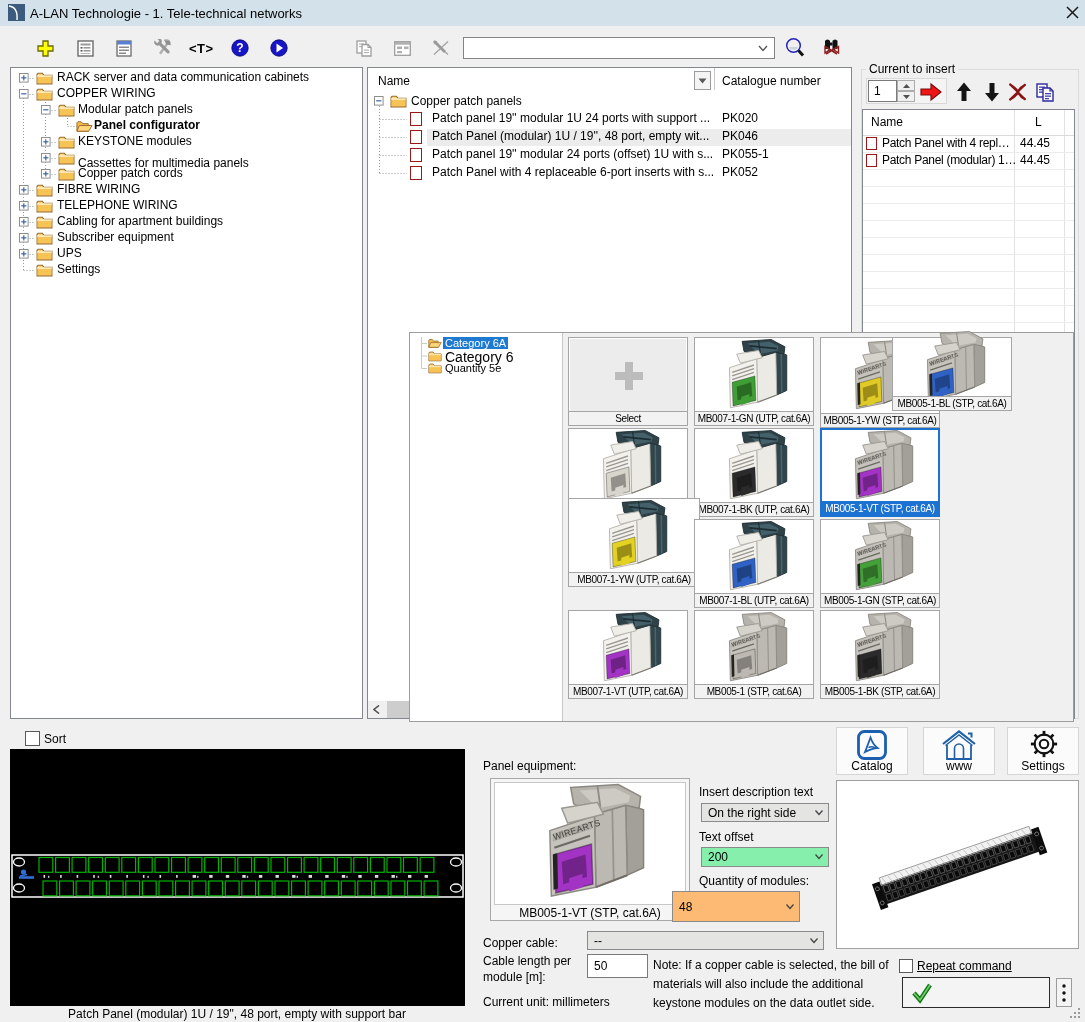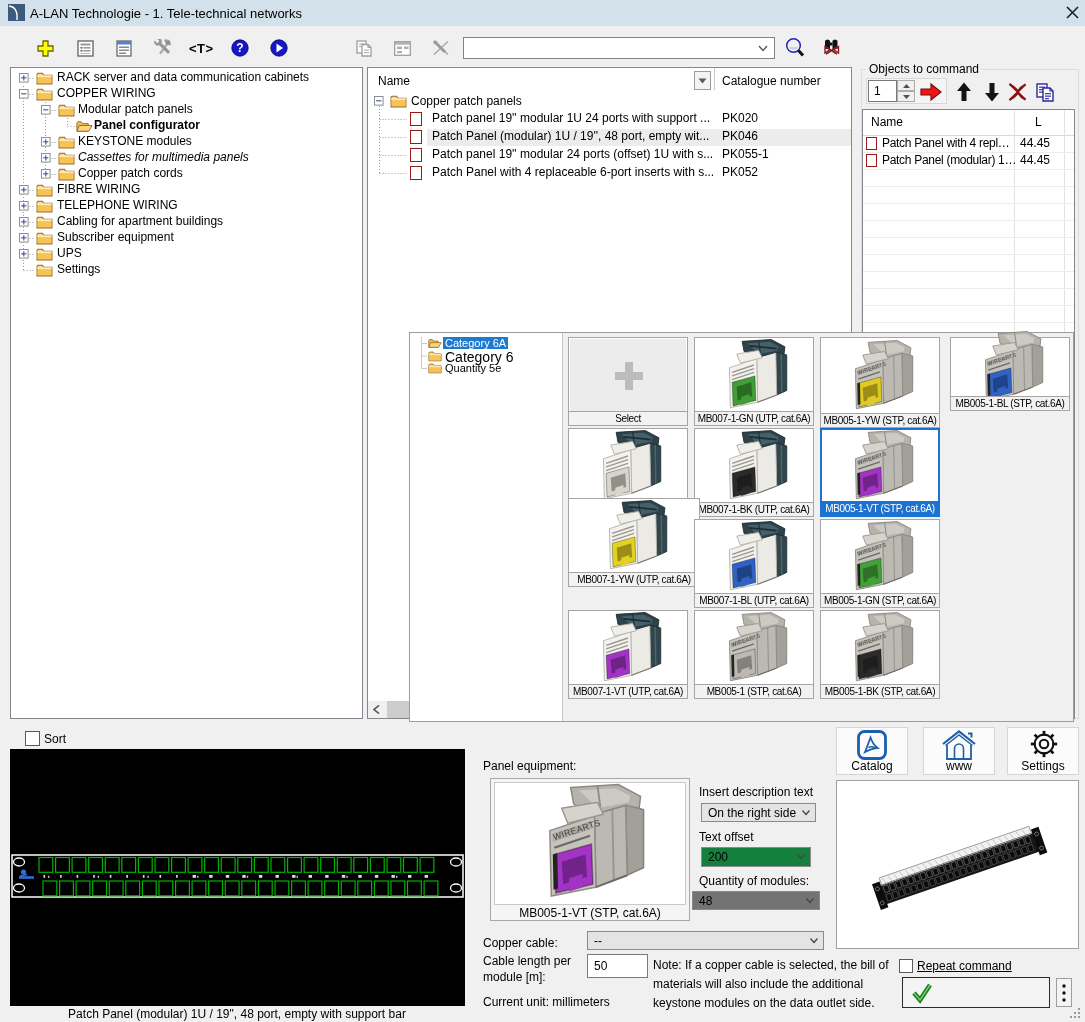--- a/index.html
+++ b/index.html
@@ -246,21 +246,21 @@
 <svg class="abs" style="left:41px;top:153px" width="10" height="10">
     <rect x="0.5" y="0.5" width="8.6" height="8.6" fill="#fff" stroke="#8f8f8f"></rect>
     <line x1="2.2" y1="4.8" x2="7.4" y2="4.8" stroke="#3b66a0" stroke-width="1.2"></line>
 <line x1="4.8" y1="2.2" x2="4.8" y2="7.4" stroke="#3b66a0" stroke-width="1.2"></line>
 </svg>
 
 <svg class="abs" style="left:58px;top:151px" width="17" height="14">
     <use href="#foldc"></use>
   </svg>
 
-<div class="lbl" style="left:78px;top:150px;font-style:italic;">Cassettes for multimedia panels</div>
+<div class="lbl" style="left:78px;top:156px;">Cassettes for multimedia panels</div>
 
 <svg class="abs" style="left:41px;top:169px" width="10" height="10">
     <rect x="0.5" y="0.5" width="8.6" height="8.6" fill="#fff" stroke="#8f8f8f"></rect>
     <line x1="2.2" y1="4.8" x2="7.4" y2="4.8" stroke="#3b66a0" stroke-width="1.2"></line>
 <line x1="4.8" y1="2.2" x2="4.8" y2="7.4" stroke="#3b66a0" stroke-width="1.2"></line>
 </svg>
 
 <svg class="abs" style="left:58px;top:167px" width="17" height="14">
     <use href="#foldc"></use>
   </svg>
@@ -395,21 +395,21 @@
 
 <div class="abs" style="left:368px;top:701px;width:483px;height:17px;background:#f0f0f0;"></div>
 <div class="abs" style="left:368px;top:701px;width:17px;height:17px;background:#f0f0f0;"></div>
 <svg class="abs" style="left:373px;top:705px" width="7" height="9">
     <path d="M6,0.5 L1,4.5 L6,8.5" fill="none" stroke="#505050" stroke-width="1.6"></path>
   </svg>
 <div class="abs" style="left:387px;top:701px;width:55px;height:17px;background:#cdcdcd;"></div>
 
 <div class="abs" style="left:861px;top:69px;width:218px;height:650px;border:1px solid #dcdcdc;"></div>
 
-<div class="lbl" style="left:866px;top:62px;background:#f0f0f0;padding:0 3px;">Objects to command</div>
+<div class="lbl" style="left:866px;top:62px;background:#f0f0f0;padding:0 3px;">Current to insert</div>
 
 <div class="abs" style="left:866px;top:78px;width:81px;height:26px;border:1px solid #d8d8d8;background:#f4f4f4;"></div>
 
 <div class="abs" style="left:868px;top:80px;width:29px;height:22px;background:#fff;border:1px solid #7a7a7a;"></div>
 
 <div class="lbl" style="left:874px;top:84px;">1</div>
 
 <div class="abs" style="left:897px;top:80px;width:18px;height:11px;background:#f0f0f0;border:1px solid #adadad;"></div>
 <div class="abs" style="left:897px;top:91px;width:18px;height:11px;background:#f0f0f0;border:1px solid #adadad;"></div>
 <svg class="abs" style="left:903px;top:84px" width="7" height="4">
@@ -543,21 +543,21 @@
 <div class="cap" style="">MB007-1-GN (UTP, cat.6A)</div>
   </div>
 
 <div class="tile" style="left:820px;top:337px;width:120px;height:91px;">
 <svg class="ks" style="--c:#e0ca25;margin-top:-7px" width="100" height="73" viewBox="0 0 110 80">
       <use href="#ks-stp"></use>
     </svg>
 <div class="cap" style="">MB005-1-YW (STP, cat.6A)</div>
   </div>
 
-<div class="tile" style="left:950px;top:337px;width:120px;height:74px;">
+<div class="tile" style="left:892px;top:337px;width:120px;height:74px;">
 <svg class="ks" style="--c:#2f62c4;margin-top:-7px" width="100" height="73" viewBox="0 0 110 80">
       <use href="#ks-stp"></use>
     </svg>
 <div class="cap" style="">MB005-1-BL (STP, cat.6A)</div>
   </div>
 
 <div class="tile" style="left:568px;top:428px;width:120px;height:89px;">
 <svg class="ks" style="--c:#d8d5cd;margin-top:-7px" width="100" height="73" viewBox="0 0 110 80">
       <use href="#ks-utp"></use>
     </svg>
@@ -722,37 +722,37 @@
 
 <div class="abs" style="left:490px;top:778px;width:200px;height:143px;background:#f5f5f5;border:1px solid #a8a8a8;"></div>
 <div class="abs" style="left:494px;top:782px;width:192px;height:123px;background:#fff;border:1px solid #c8c8c8;"></div>
 <svg class="abs" style="left:508px;top:783px;--c:#a233c4" width="164" height="119" viewBox="0 0 110 80">
     <use href="#ks-stp"></use>
   </svg>
 <div class="lbl" style="left:590px;top:906px;transform:translateX(-50%);">MB005-1-VT (STP, cat.6A)</div>
 
 <div class="lbl" style="left:699px;top:785px;">Insert description text</div>
 
-<div class="combo" style="left:701px;top:803px;width:115px;height:19px;background:#e4e4e2;">On the right side<span class="chev">
+<div class="combo" style="left:701px;top:803px;width:128px;height:19px;background:#e4e4e2;">On the right side<span class="chev">
       <svg width="8" height="8">
         <path d="M0.5,1.5 L4,5.5 L7.5,1.5" fill="none" stroke="#444" stroke-width="1.3"></path>
       </svg>
     </span></div>
 
 <div class="lbl" style="left:699px;top:830px;">Text offset</div>
 
-<div class="combo" style="left:701px;top:847px;width:110px;height:20px;background:#15803d;">200<span class="chev">
+<div class="combo" style="left:701px;top:847px;width:128px;height:20px;background:#86efac;">200<span class="chev">
       <svg width="8" height="8">
         <path d="M0.5,1.5 L4,5.5 L7.5,1.5" fill="none" stroke="#444" stroke-width="1.3"></path>
       </svg>
     </span></div>
 
 <div class="lbl" style="left:699px;top:874px;">Quantity of modules:</div>
 
-<div class="combo" style="left:692px;top:891px;width:128px;height:19px;background:#737373;">48<span class="chev">
+<div class="combo" style="left:672px;top:891px;width:128px;height:31px;background:#fdba74;">48<span class="chev">
       <svg width="8" height="8">
         <path d="M0.5,1.5 L4,5.5 L7.5,1.5" fill="none" stroke="#444" stroke-width="1.3"></path>
       </svg>
     </span></div>
 
 <div class="lbl" style="left:483px;top:936px;text-align:right;">Copper cable:</div>
 
 <div class="combo" style="left:587px;top:931px;width:237px;height:19px;background:#e4e4e2;">--<span class="chev">
       <svg width="8" height="8">
         <path d="M0.5,1.5 L4,5.5 L7.5,1.5" fill="none" stroke="#444" stroke-width="1.3"></path>

